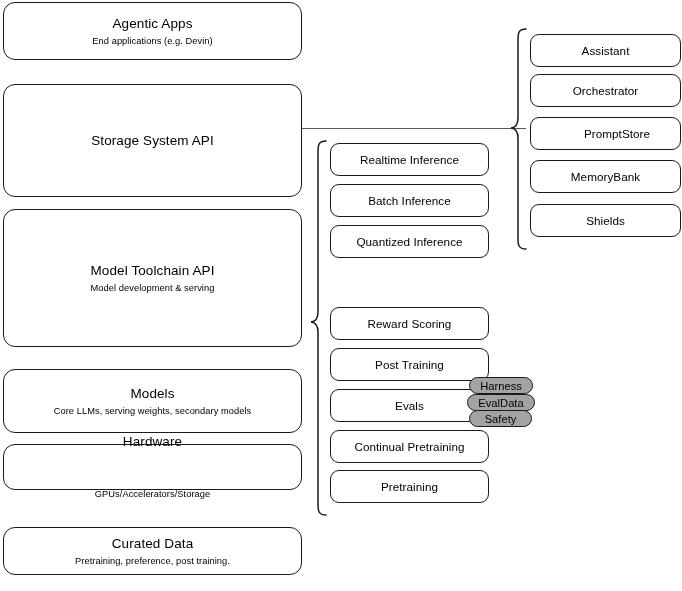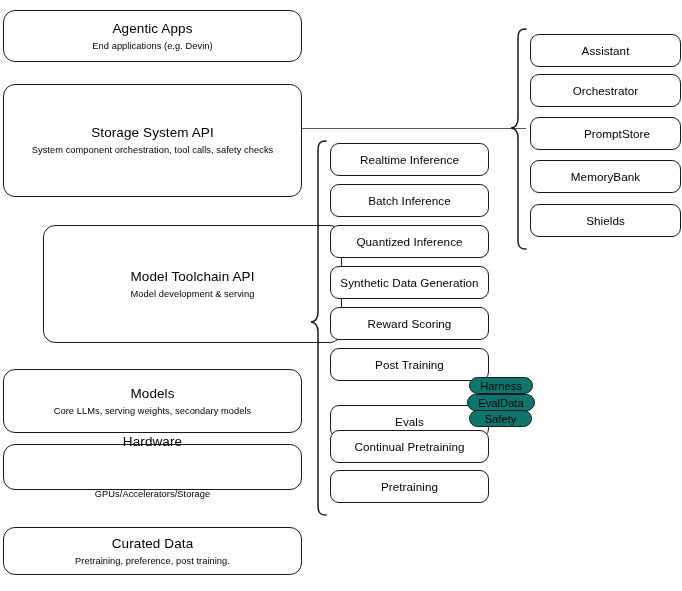--- a/index.html
+++ b/index.html
@@ -54,21 +54,21 @@
     width: 159px;
   }
   .chip-right {
     left: 530px;
     width: 151px;
   }
   .pill {
     position: absolute;
     box-sizing: border-box;
     border: 1.3px solid #1a1a1a;
-    background: #0f766e;
+    background: #a3a3a3;
     border-radius: 999px;
     display: flex;
     align-items: center;
     justify-content: center;
     font-size: 11.2px;
     color: #000;
     height: 17px;
   }
   .connector {
     position: absolute;
@@ -81,31 +81,30 @@
     width: 682px;
     height: 591px;
     pointer-events: none;
   }
 </style>
 </head>
 <body>
 
 <div id="canvas">
 
-  <div class="node layer-box" style="top:10px;height:52px;">
+  <div class="node layer-box" style="top:2px;height:58px;">
     <div class="layer-title">Agentic Apps</div>
     <div class="layer-sub">End applications (e.g. Devin)</div>
   </div>
 
   <div class="node layer-box" style="top:84px;height:113px;">
     <div class="layer-title">Storage System API</div>
-    <div class="layer-sub">System component orchestration, tool calls, safety checks</div>
   </div>
 
-  <div class="node layer-box" style="top:225px;height:118px;margin-left:40px;">
+  <div class="node layer-box" style="top:209px;height:138px;">
     <div class="layer-title">Model Toolchain API</div>
     <div class="layer-sub">Model development &amp; serving</div>
   </div>
 
   <div class="node layer-box" style="top:369px;height:64px;">
     <div class="layer-title">Models</div>
     <div class="layer-sub">Core LLMs, serving weights, secondary models</div>
   </div>
 
   <div class="node layer-box" style="top:444px;height:46px;gap:35px;">
@@ -141,30 +140,27 @@
 
   <div class="node chip chip-mid" style="top:143px;">
     <span>Realtime Inference</span>
   </div>
   <div class="node chip chip-mid" style="top:184px;">
     <span>Batch Inference</span>
   </div>
   <div class="node chip chip-mid" style="top:225px;">
     <span>Quantized Inference</span>
   </div>
-  <div class="node chip chip-mid" style="top:266px;">
-    <span>Synthetic Data Generation</span>
-  </div>
   <div class="node chip chip-mid" style="top:307px;">
     <span>Reward Scoring</span>
   </div>
   <div class="node chip chip-mid" style="top:348px;">
     <span>Post Training</span>
   </div>
-  <div class="node chip chip-mid" style="top:405px;">
+  <div class="node chip chip-mid" style="top:389px;">
     <span>Evals</span>
   </div>
   <div class="node chip chip-mid" style="top:430px;">
     <span>Continual Pretraining</span>
   </div>
   <div class="node chip chip-mid" style="top:470px;">
     <span>Pretraining</span>
   </div>
 
   <div class="pill" style="left:469px;top:377px;width:64px;">

